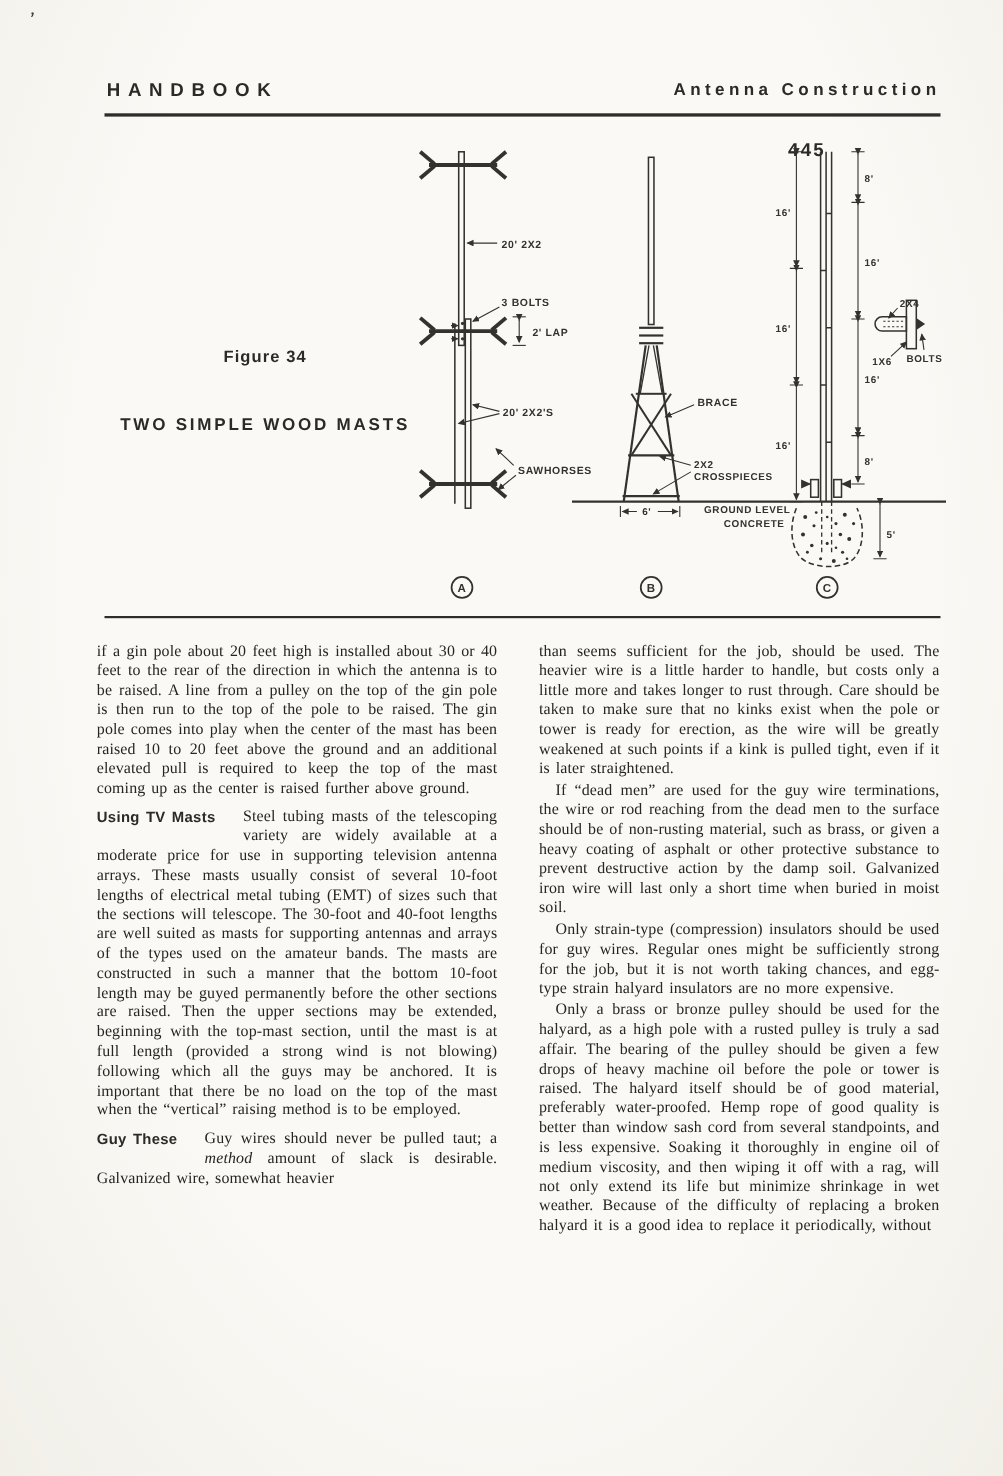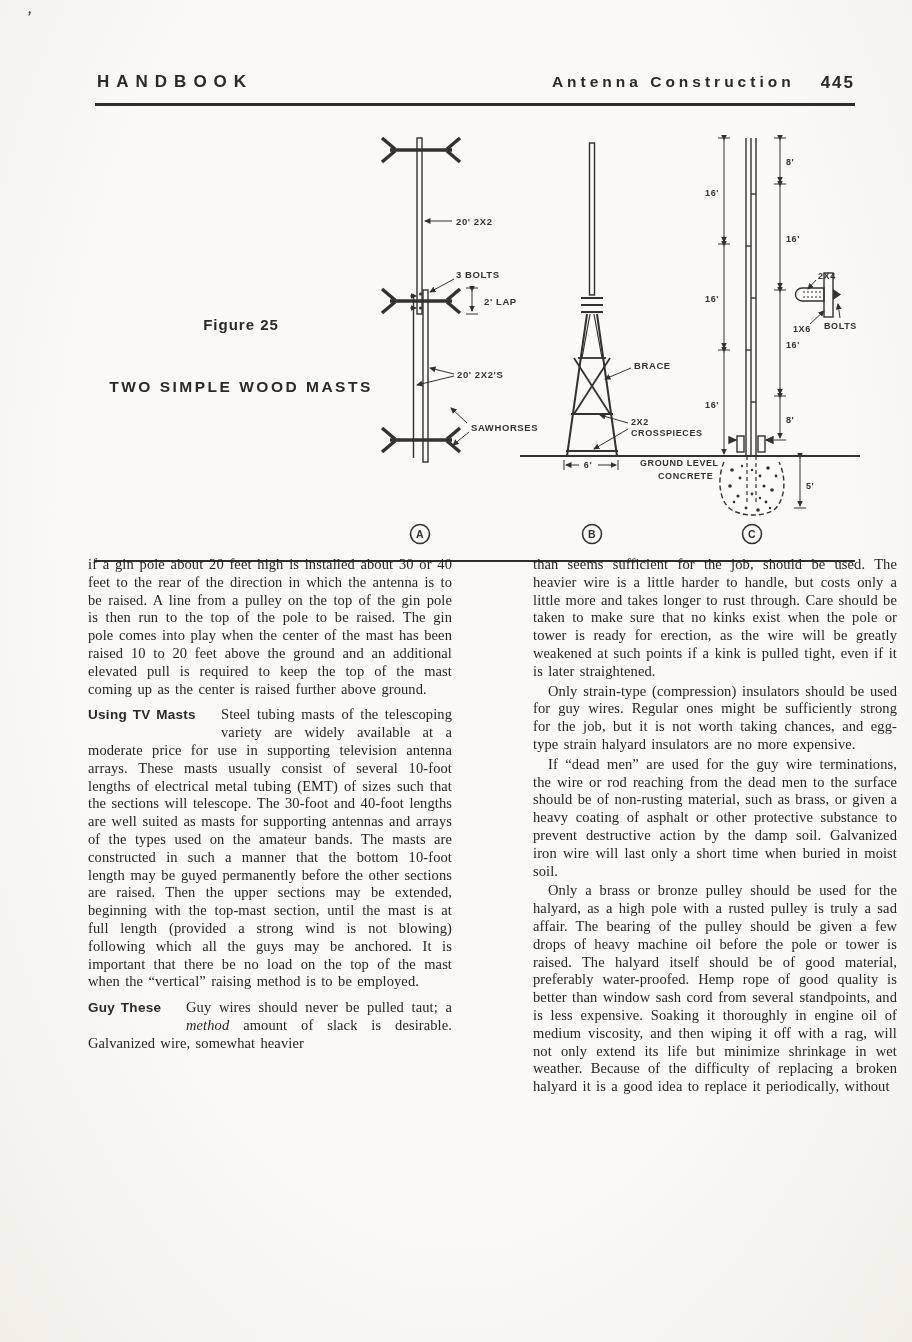--- a/index.html
+++ b/index.html
@@ -4,36 +4,36 @@
 <style>
   html,body{margin:0;padding:0;background:#e9e7e1;}
   .page{
     position:relative;width:912px;height:1342px;margin:0 auto;
     background:#f7f6f1;
     background-image:radial-gradient(ellipse at 50% 40%, #faf9f5 60%, #f1efe8 100%);
     font-family:"Liberation Serif", serif;color:#242320;overflow:hidden;
   }
   .artifact{position:absolute;left:27px;top:8px;font:700 14px "Liberation Sans",sans-serif;color:#3a3935;transform:rotate(12deg);}
   .hdr-left{position:absolute;left:97px;top:72px;font:700 17px "Liberation Sans",sans-serif;letter-spacing:7px;color:#2b2a27;}
-  .hdr-right{position:absolute;right:57px;top:73px;display:flex;gap:26px;align-items:flex-start;}
+  .hdr-right{position:absolute;right:57px;top:73px;display:flex;gap:36px;align-items:center;flex-direction:column;}
   .hdr-chapter{font:700 15.5px "Liberation Sans",sans-serif;letter-spacing:4px;color:#2b2a27;}
   .hdr-page{font:700 17px "Liberation Sans",sans-serif;letter-spacing:2px;color:#2b2a27;}
   .rule{position:absolute;left:95px;width:760px;background:#2e2d2a;}
   .rule-top{top:103px;height:3px;}
   .rule-mid{top:560px;height:2px;}
   .fig-caption{position:absolute;left:98px;top:316px;width:286px;text-align:center;}
   .fig-num{font:700 15px "Liberation Sans",sans-serif;letter-spacing:1px;color:#2b2a27;margin-bottom:8px;}
   .fig-title{font:700 15.5px "Liberation Sans",sans-serif;letter-spacing:2.5px;color:#2b2a27;margin-bottom:10px;margin-top:45px;}
   .fig-body{font:700 italic 13.5px "Liberation Sans",sans-serif;font-style:italic;line-height:1.38;text-align:justify;color:#2f2e2a;letter-spacing:.2px;}
   .fig-body::after{content:"";display:inline-block;width:100%;}
   svg.diagrams{position:absolute;left:372px;top:118px;}
   svg.diagrams text{font-family:"Liberation Sans",sans-serif;font-weight:700;fill:#33322d;letter-spacing:.6px;}
-  .col{position:absolute;top:556px;width:364px;font-size:14.5px;line-height:17.8px;text-align:justify;word-spacing:1.6px;letter-spacing:.1px;color:#262522;}
+  .col{position:absolute;top:584px;width:364px;font-size:14.5px;line-height:17.8px;text-align:justify;word-spacing:1.6px;letter-spacing:.1px;color:#262522;}
   .col-left{left:88px;}
-  .col-right{left:490px;margin-left:43px;}
+  .col-right{left:490px;}
   .para{margin:0;}
   .para.indent{text-indent:15px;}
   .para + .para{margin-top:2px;}
   .section{margin-top:8px;}
   .runin{float:left;font:700 13.5px "Liberation Sans",sans-serif;color:#2b2a27;line-height:17.8px;height:35.6px;letter-spacing:.3px;}
   .runin-tv{width:133px;}
   .runin-guy{width:98px;}
   .it{font-style:italic;}
 </style>
 </head>
@@ -44,21 +44,21 @@
   <span class="artifact">’</span>
 
   <div class="hdr-left">HANDBOOK</div>
   <div class="hdr-right">
     <span class="hdr-chapter">Antenna Construction</span>
     <span class="hdr-page">445</span>
   </div>
   <div class="rule rule-top"></div>
 
   <div class="fig-caption">
-    <div class="fig-num">Figure 25</div>
+    <div class="fig-num">Figure 34</div>
     <div class="fig-title">TWO SIMPLE WOOD MASTS</div>
   </div>
 
   <svg class="diagrams" width="490" height="440" viewBox="0 0 490 440">
     <defs>
       <marker id="ah" markerWidth="8" markerHeight="8" refX="5.5" refY="3" orient="auto">
         <path d="M0,0 L6.5,3 L0,6 Z" fill="#33322d"></path>
       </marker>
     </defs>
 
@@ -269,18 +269,18 @@
     </div>
 
     <div class="section">
       <span class="runin runin-guy">Guy These</span>
       <p class="para"><span>Guy wires should never be pulled taut; a </span><span class="it">method</span><span> amount of slack is desirable. Galvanized wire, somewhat heavier</span></p>
     </div>
   </div>
 
   <div class="col col-right">
     <p class="para">than seems sufficient for the job, should be used. The heavier wire is a little harder to handle, but costs only a little more and takes longer to rust through. Care should be taken to make sure that no kinks exist when the pole or tower is ready for erection, as the wire will be greatly weakened at such points if a kink is pulled tight, even if it is later straightened.</p>
+    <p class="para indent">If “dead men” are used for the guy wire terminations, the wire or rod reaching from the dead men to the surface should be of non-rusting material, such as brass, or given a heavy coating of asphalt or other protective substance to prevent destructive action by the damp soil. Galvanized iron wire will last only a short time when buried in moist soil.</p>
     <p class="para indent">Only strain-type (compression) insulators should be used for guy wires. Regular ones might be sufficiently strong for the job, but it is not worth taking chances, and egg-type strain halyard insulators are no more expensive.</p>
-    <p class="para indent">If “dead men” are used for the guy wire terminations, the wire or rod reaching from the dead men to the surface should be of non-rusting material, such as brass, or given a heavy coating of asphalt or other protective substance to prevent destructive action by the damp soil. Galvanized iron wire will last only a short time when buried in moist soil.</p>
     <p class="para indent">Only a brass or bronze pulley should be used for the halyard, as a high pole with a rusted pulley is truly a sad affair. The bearing of the pulley should be given a few drops of heavy machine oil before the pole or tower is raised. The halyard itself should be of good material, preferably water-proofed. Hemp rope of good quality is better than window sash cord from several standpoints, and is less expensive. Soaking it thoroughly in engine oil of medium viscosity, and then wiping it off with a rag, will not only extend its life but minimize shrinkage in wet weather. Because of the difficulty of replacing a broken halyard it is a good idea to replace it periodically, without</p>
   </div>
 
 </div>
 
 </body></html>

